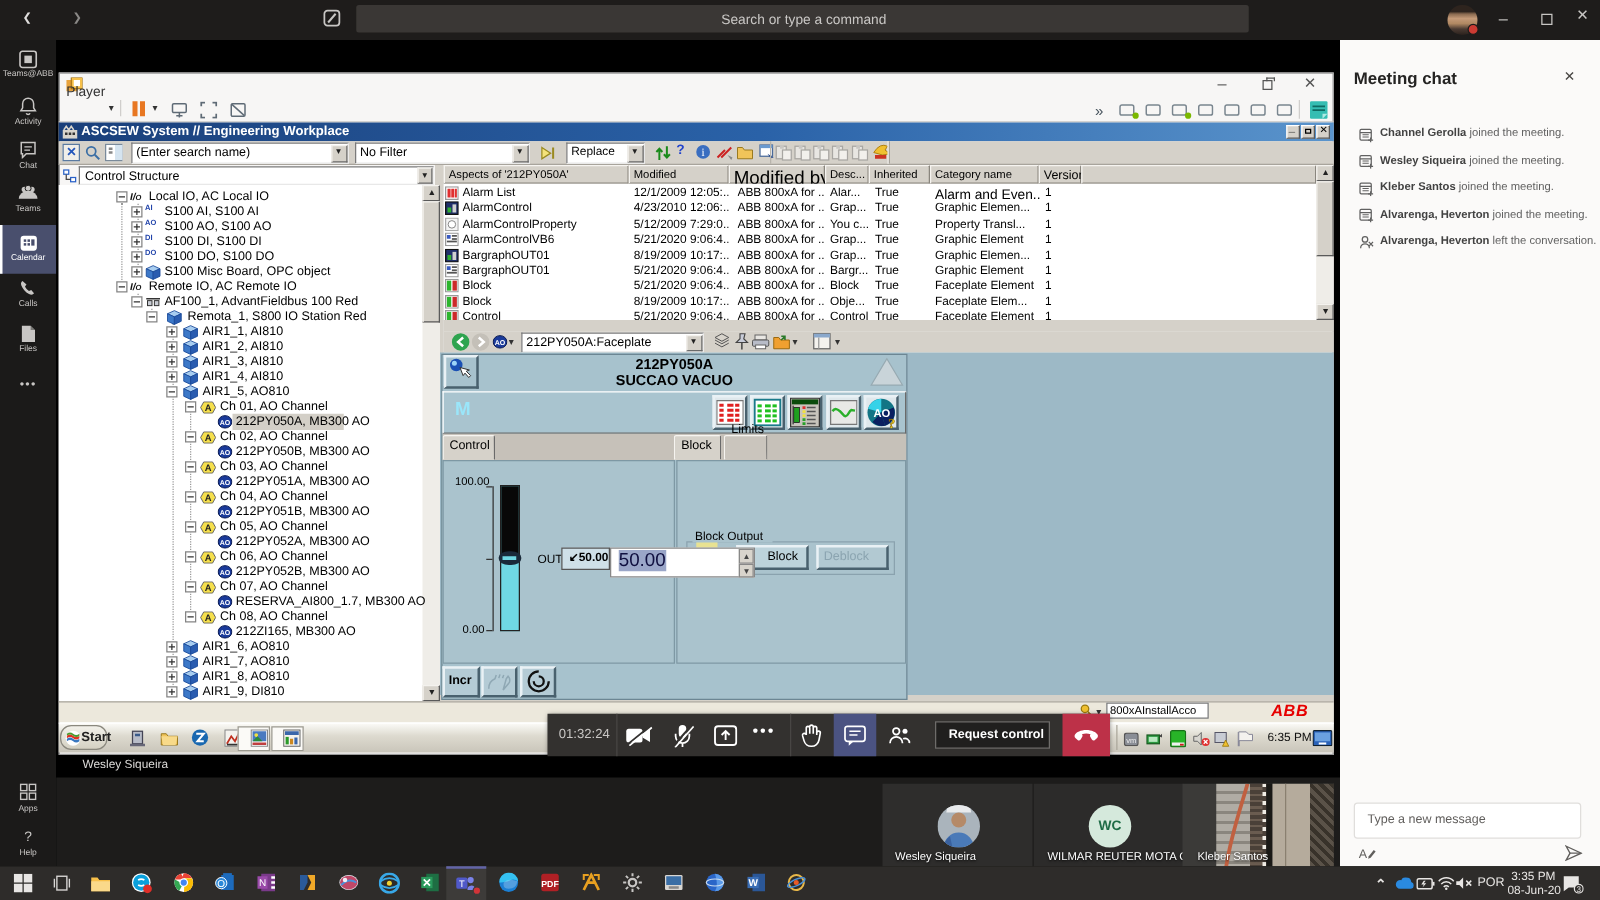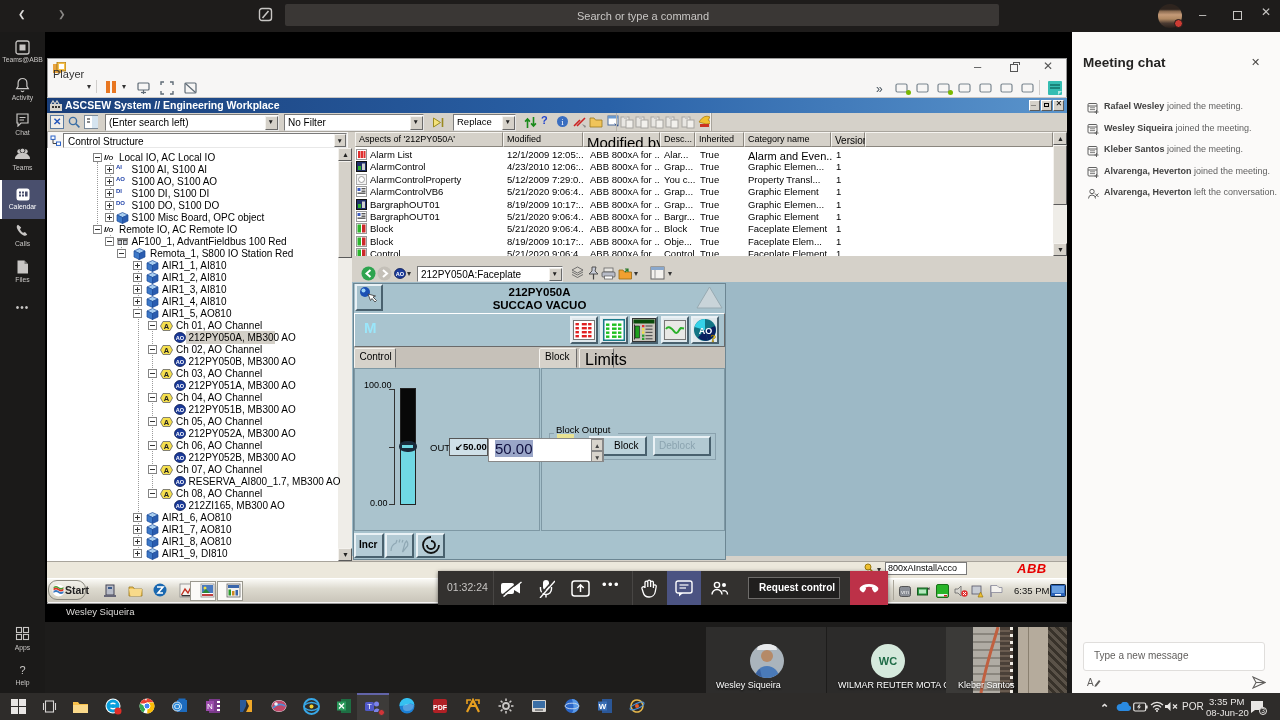--- a/index.html
+++ b/index.html
@@ -162,21 +162,21 @@
 <svg style="left:67px;top:115px" width="14" height="14" viewBox="0 0 14 14">
       <circle cx="6" cy="6" r="3.6" fill="none" stroke="#3a6ea5" stroke-width="1.4"></circle>
       <line x1="8.8" y1="8.8" x2="12.4" y2="12.4" stroke="#3a6ea5" stroke-width="1.6"></line>
     </svg>
 <div style="left:84px;top:115px;width:14px;height:14px;background:#fff;border:1px solid #7a8a9a">
       <div style="left:7px;top:0;width:6px;height:12px;background:#d5e4f0"></div>
       <div style="left:2px;top:2px;width:3px;height:1.5px;background:#888"></div>
       <div style="left:2px;top:5px;width:3px;height:1.5px;background:#888"></div>
     </div>
 <div style="left:105px;top:114px;width:174px;height:17px;background:#fff;border:1px solid;border-color:#7a7a7a #e8e8e8 #e8e8e8 #7a7a7a"></div>
-<div class="tx" style="left:109px;top:117px;font-size:10px;color:#000">(Enter search left)</div>
+<div class="tx" style="left:109px;top:117px;font-size:10px;color:#000">(Enter search name)</div>
 <div style="left:265px;top:115.5px;width:12.5px;height:14px;background:#d5d1c9;border:1px solid;border-color:#f4f2ee #6a6a6a #6a6a6a #f4f2ee"></div>
 <div class="tx" style="left:267.5px;top:117.5px;font-size:6.5px;color:#222">▼</div>
 <div style="left:284px;top:114px;width:140px;height:17px;background:#fff;border:1px solid;border-color:#7a7a7a #e8e8e8 #e8e8e8 #7a7a7a"></div>
 <div class="tx" style="left:288px;top:117px;font-size:10px;color:#000">No Filter</div>
 <div style="left:410px;top:115.5px;width:12.5px;height:14px;background:#d5d1c9;border:1px solid;border-color:#f4f2ee #6a6a6a #6a6a6a #f4f2ee"></div>
 <div class="tx" style="left:412.5px;top:117.5px;font-size:6.5px;color:#222">▼</div>
 <svg style="left:432px;top:116px" width="15" height="13" viewBox="0 0 15 13">
       <path d="M1.5 2 l7 4.5 -7 4.5 z" fill="#f4e27a" stroke="#9a8a20" stroke-width="1"></path>
       <line x1="10.5" y1="2" x2="10.5" y2="11" stroke="#9a8a20" stroke-width="1.6"></line>
     </svg>
@@ -754,21 +754,21 @@
       <path d="M12 12 l3 10.5 a11 11 0 0 1 -10 -3 z" fill="#0a2060"></path>
       <text x="12.5" y="15.5" font-size="9" font-weight="bold" fill="#fff" text-anchor="middle" font-family="Liberation Sans">AO</text>
       <text x="17.5" y="24" font-size="11" font-weight="bold" fill="#f0d020" stroke="#7a5a00" stroke-width=".4" font-family="Liberation Serif">?</text>
     </svg>
 <div style="left:354px;top:347px;width:371px;height:21px;background:#c6c1b9"></div>
 <div style="left:353.5px;top:348px;width:42px;height:20px;background:#d6d2ca;border:1px solid;border-color:#f6f4f0 #6a6a6a transparent #f6f4f0;border-radius:2px 2px 0 0"></div>
 <div class="tx" style="left:359.5px;top:351px;font-size:10px;color:#000">Control</div>
 <div style="left:539px;top:348px;width:38px;height:20px;background:#d6d2ca;border:1px solid;border-color:#f6f4f0 #6a6a6a transparent #f6f4f0;border-radius:2px 2px 0 0"></div>
 <div class="tx" style="left:545px;top:351px;font-size:10px;color:#000">Block</div>
 <div style="left:579px;top:348px;width:35px;height:20px;background:#cac5bd;border:1px solid;border-color:#f6f4f0 #6a6a6a transparent #f6f4f0;border-radius:2px 2px 0 0"></div>
-<div class="tx" style="left:585px;top:351px;font-size:16px;color:#000">Limits</div>
+<div class="tx" style="left:585px;top:338px;font-size:10px;color:#000">Limits</div>
 <div style="left:353.5px;top:368px;width:186px;height:163px;background:#aac3cd;border:1px solid #7e98a4"></div>
 <div style="left:541px;top:368px;width:184px;height:163px;background:#aac3cd;border:1px solid #7e98a4"></div>
 <div class="tx" style="left:364px;top:381px;font-size:9px;color:#000">100.00</div>
 <div class="tx" style="left:370px;top:499px;font-size:9px;color:#000">0.00</div>
 <div style="left:394px;top:389px;width:1px;height:116px;background:#333"></div>
 <div style="left:389px;top:389px;width:5px;height:1px;background:#333"></div>
 <div style="left:389px;top:447px;width:5px;height:1px;background:#333"></div>
 <div style="left:389px;top:504px;width:5px;height:1px;background:#333"></div>
 <div style="left:400px;top:388px;width:16px;height:117px;background:#70d8e4;border:1px solid #222"></div>
 <div style="left:401px;top:389px;width:14px;height:57px;background:#080808"></div>
@@ -930,21 +930,21 @@
 <div style="left:1072px;top:32px;width:208px;height:661px;background:#fbfaf9"></div>
 <div class="tx" style="left:1083px;top:56px;font-size:13.5px;font-weight:bold;color:#252423">Meeting chat</div>
 <div class="tx" style="left:1251px;top:56px;font-size:11px;color:#484644">✕</div>
 <svg style="left:1087px;top:101.5px" width="12" height="12" viewBox="0 0 12 12">
       <rect x="1" y="1.5" width="9" height="8.5" rx="1" fill="none" stroke="#616161" stroke-width="1"></rect>
       <line x1="1" y1="4" x2="10" y2="4" stroke="#616161" stroke-width="1"></line>
       <line x1="3" y1="5.8" x2="8" y2="5.8" stroke="#616161" stroke-width=".8"></line>
       <line x1="3" y1="7.6" x2="8" y2="7.6" stroke="#616161" stroke-width=".8"></line>
       <path d="M9.5 8 v4 m-2 -2 h4" stroke="#616161" stroke-width="1"></path>
     </svg>
-<div class="tx" style="left:1104px;top:102px;font-size:9px"><b style="font-weight:600;color:#424242">Rafael Wesley</b> <span style="color:#616161">joined the meeting.</span></div>
+<div class="tx" style="left:1104px;top:102px;font-size:9px"><b style="font-weight:600;color:#424242">Channel Gerolla</b> <span style="color:#616161">joined the meeting.</span></div>
 <svg style="left:1087px;top:123.0px" width="12" height="12" viewBox="0 0 12 12">
       <rect x="1" y="1.5" width="9" height="8.5" rx="1" fill="none" stroke="#616161" stroke-width="1"></rect>
       <line x1="1" y1="4" x2="10" y2="4" stroke="#616161" stroke-width="1"></line>
       <line x1="3" y1="5.8" x2="8" y2="5.8" stroke="#616161" stroke-width=".8"></line>
       <line x1="3" y1="7.6" x2="8" y2="7.6" stroke="#616161" stroke-width=".8"></line>
       <path d="M9.5 8 v4 m-2 -2 h4" stroke="#616161" stroke-width="1"></path>
     </svg>
 <div class="tx" style="left:1104px;top:123.5px;font-size:9px"><b style="font-weight:600;color:#424242">Wesley Siqueira</b> <span style="color:#616161">joined the meeting.</span></div>
 <svg style="left:1087px;top:144.5px" width="12" height="12" viewBox="0 0 12 12">
       <rect x="1" y="1.5" width="9" height="8.5" rx="1" fill="none" stroke="#616161" stroke-width="1"></rect>

